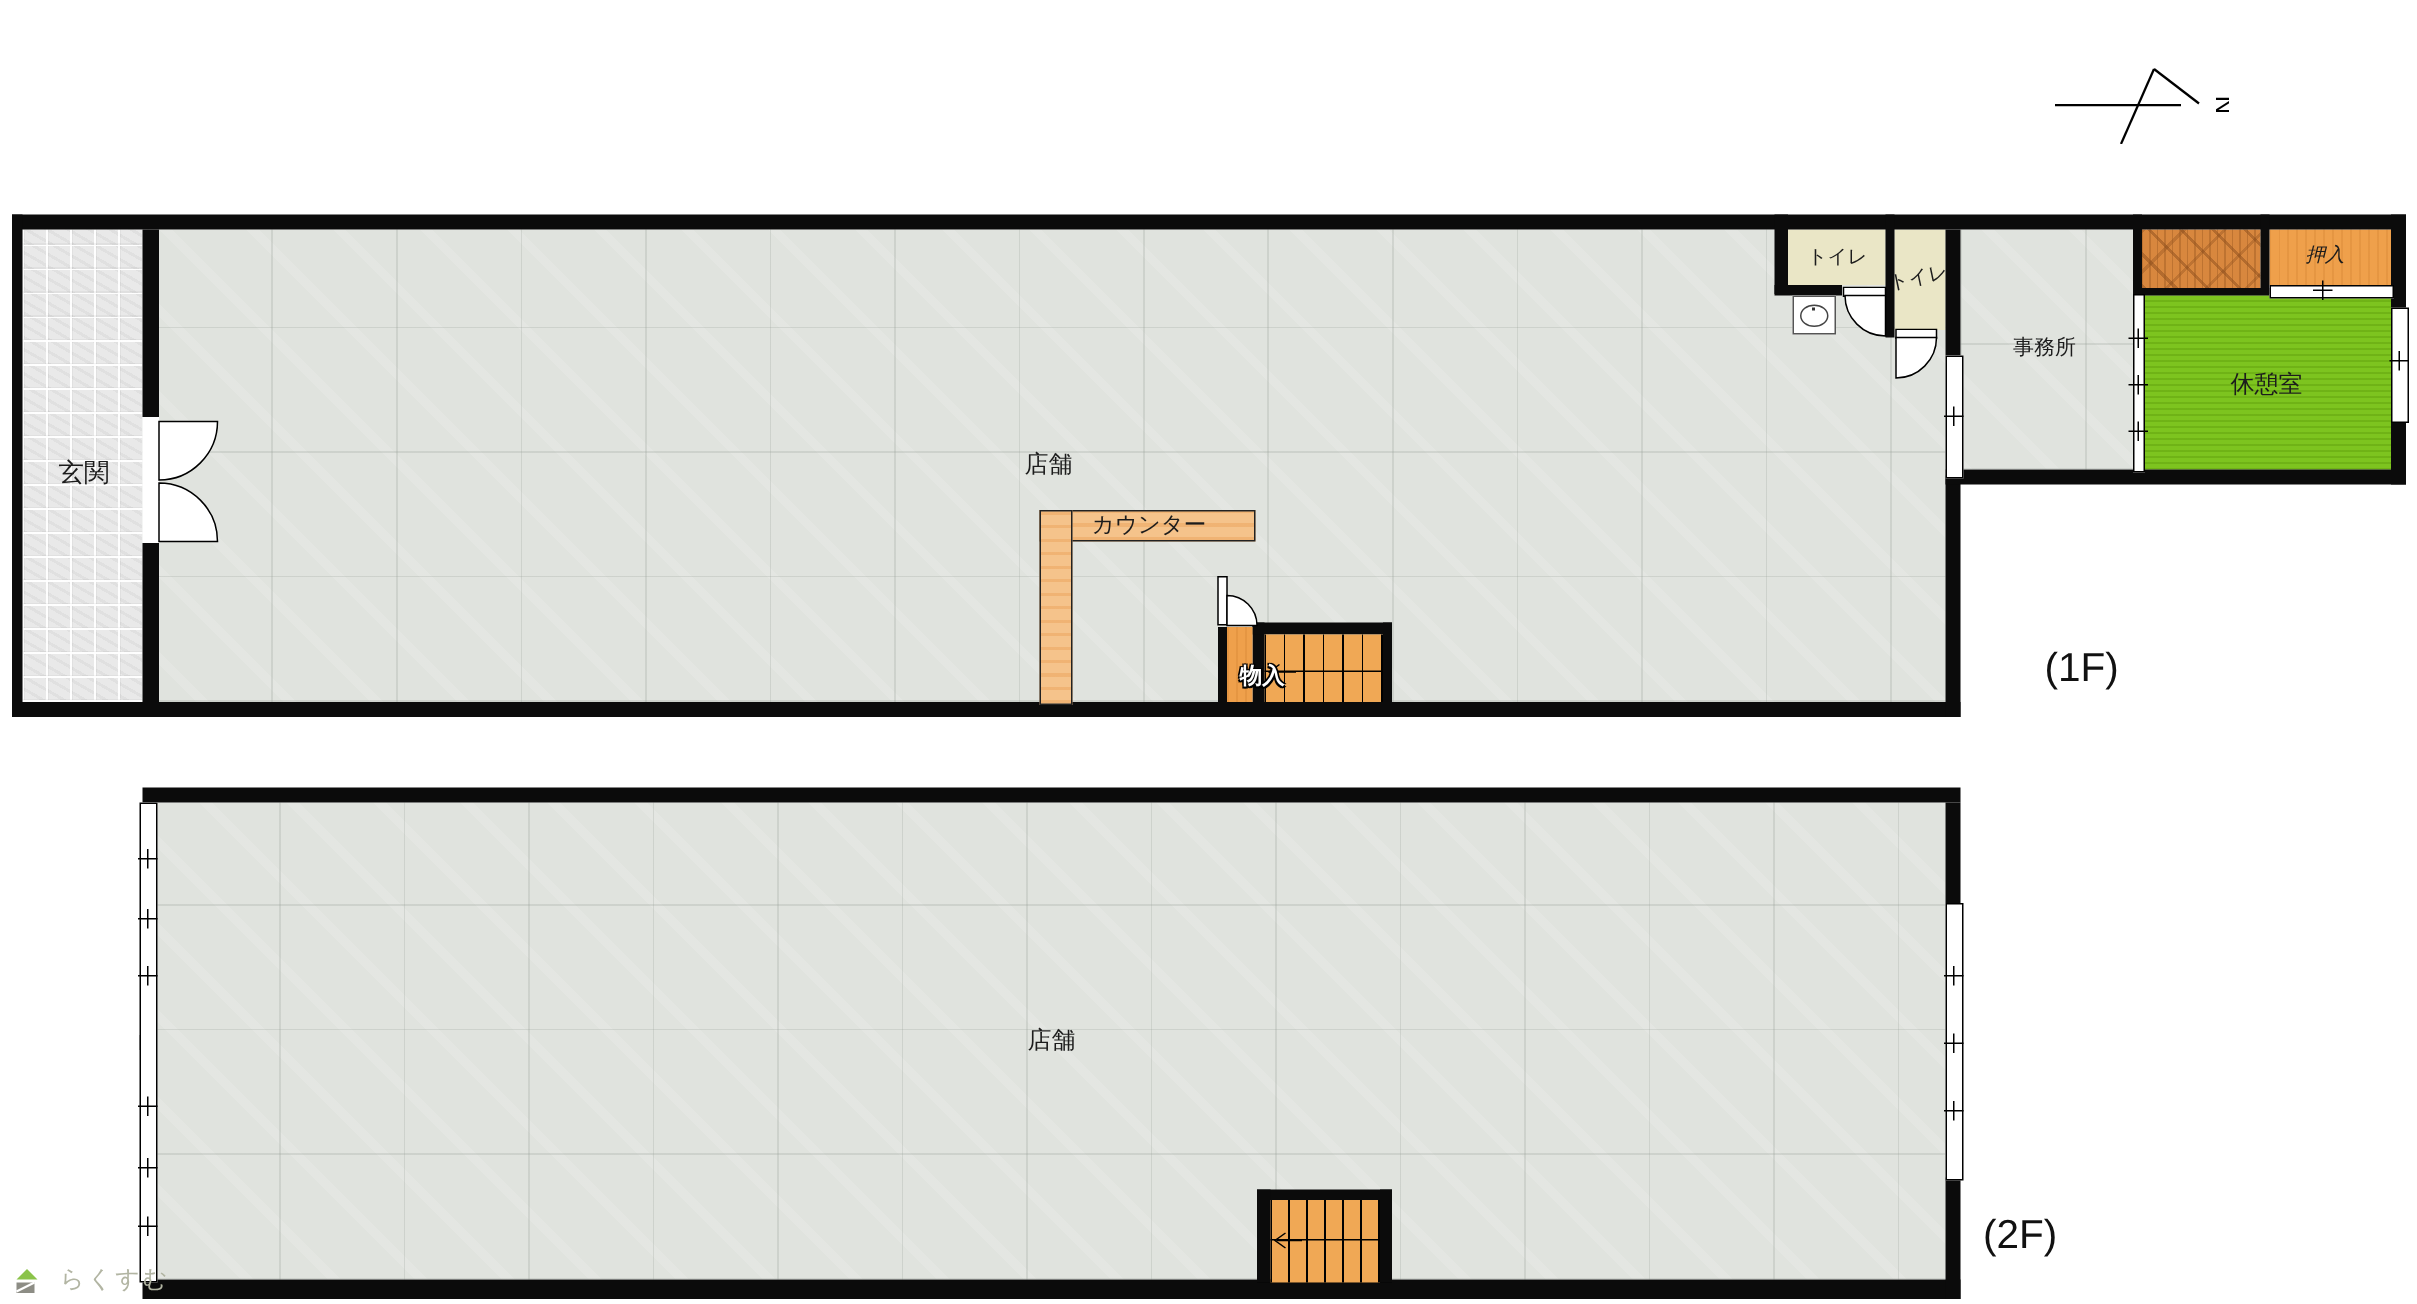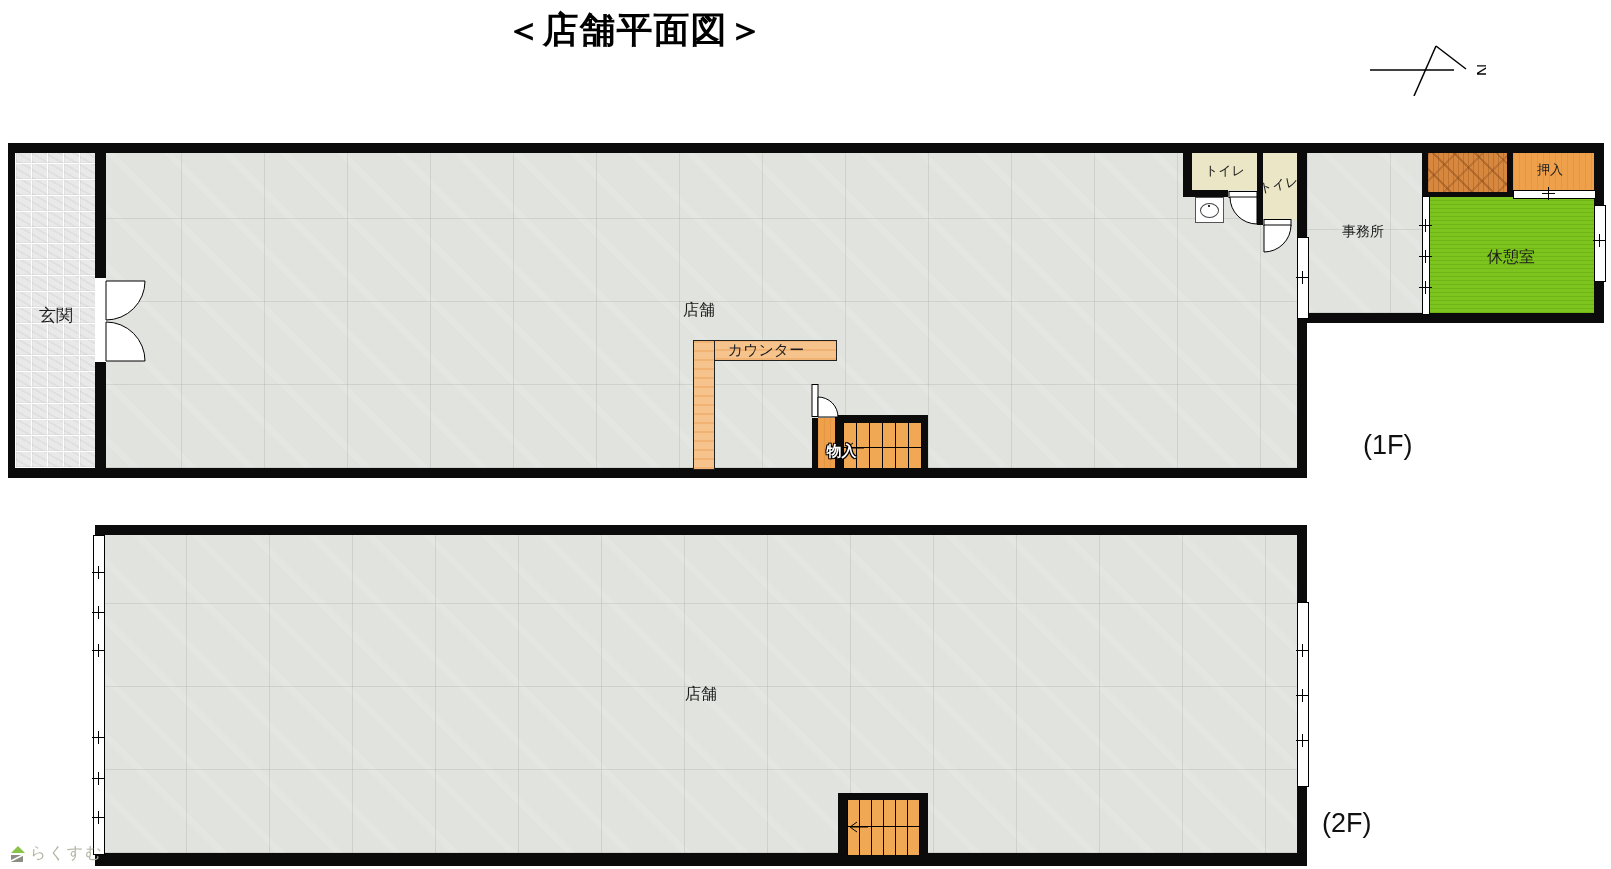--- a/index.html
+++ b/index.html
@@ -37,29 +37,28 @@
   .treads{position:absolute;z-index:5;background-color:var(--stair);
     background-image:repeating-linear-gradient(90deg,#000 0 1px, transparent 1px 13px);}
   .treads::after{content:"";position:absolute;left:0;right:0;height:1px;background:#000;}
   .doorsvg{position:absolute;z-index:6;}
   .sink{position:absolute;z-index:6;background:#fff;border:1px solid #555;}
   .sink .bowl{position:absolute;left:4px;top:5px;width:17px;height:13px;border:1px solid #444;border-radius:50%;}
   .sink .dot{position:absolute;left:12px;top:7px;width:2px;height:2px;background:#333;}
   .outline-w{color:#fff;text-shadow:-1px -1px 0 #000,1px -1px 0 #000,-1px 1px 0 #000,1px 1px 0 #000,0 1px 0 #000,0 -1px 0 #000;}
   .title{position:absolute;z-index:8;font-weight:bold;font-size:36px;color:#000;letter-spacing:1px;}
   .flabel{position:absolute;z-index:8;font-size:27px;color:#111;}
-  .logo{position:absolute;z-index:8;display:flex;align-items:center;gap:4px;
+  .logo{position:absolute;z-index:8;display:flex;align-items:center;gap:14px;
         color:var(--logo_text);font-size:16px;letter-spacing:2px;}
 </style>
 </head>
 <body>
 
 <div class="canvas" data-name="floorplan-canvas">
 
-  <div class="title abs" style="left:475px;top:6px;width:320px;text-align:center;" data-name="page-title">＜店舗平面図＞</div>
 
   <svg class="abs" style="left:1366px;top:40px;z-index:8;" width="120" height="56" data-name="north-arrow-icon">
     <line x1="4" y1="30" x2="88" y2="30" stroke="#000" stroke-width="1.5"></line>
     <line x1="48" y1="56" x2="70" y2="6" stroke="#000" stroke-width="1.5"></line>
     <line x1="70" y1="6" x2="100" y2="29" stroke="#000" stroke-width="1.5"></line>
     <text x="111" y="30" font-size="17" fill="#000" text-anchor="middle" transform="rotate(90 111 30)" data-name="north-mark">N</text>
   </svg>
 
   <div data-name="floor1-plan">
 
@@ -141,21 +140,21 @@
       <path d="M 10 33 L 10 13 A 20 20 0 0 1 30 33 Z" fill="#fff" stroke="#000"></path>
     </svg>
 
     <div class="lbl" style="left:56px;top:315px;font-size:17px;" data-name="entrance-label">玄関</div>
     <div class="lbl" style="left:699px;top:310px;font-size:16px;" data-name="store-label-1f">店舗</div>
     <div class="lbl" style="left:766px;top:350px;font-size:15px;font-weight:normal;" data-name="counter-label">カウンター</div>
     <div class="lbl outline-w" style="left:824px;top:451px;font-size:15px;font-weight:bold;padding-left:35px;" data-name="storage-label">物入</div>
     <div class="lbl" style="left:1225px;top:171px;font-size:13px;" data-name="toilet-a-label">トイレ</div>
     <div class="lbl" style="left:1279px;top:185px;font-size:13px;transform:translate(-50%,-50%) rotate(-12deg);" data-name="toilet-b-label">トイレ</div>
     <div class="lbl" style="left:1363px;top:232px;font-size:14px;" data-name="office-label">事務所</div>
-    <div class="lbl" style="left:1550px;top:170px;font-size:13px;" data-name="closet-label">押入</div>
+    <div class="lbl" style="left:1550px;top:170px;font-size:13px;font-style:italic;" data-name="closet-label">押入</div>
     <div class="lbl" style="left:1511px;top:257px;font-size:16px;" data-name="break-room-label">休憩室</div>
     <div class="flabel" style="left:1363px;top:430px;" data-name="floor1-label">(1F)</div>
   </div>
 
   <div data-name="floor2-plan">
     <div class="floor-g" style="left:103px;top:535px;width:1194px;height:318px;" data-name="store-floor-2f"></div>
     <div class="wall" style="left:95px;top:525px;width:1212px;height:10px;" data-name="wall"></div>
     <div class="wall" style="left:95px;top:853px;width:1212px;height:13px;" data-name="wall"></div>
 
     <div class="window" style="left:93px;top:535px;width:10px;height:318px;" data-name="left-window-wall"></div>

